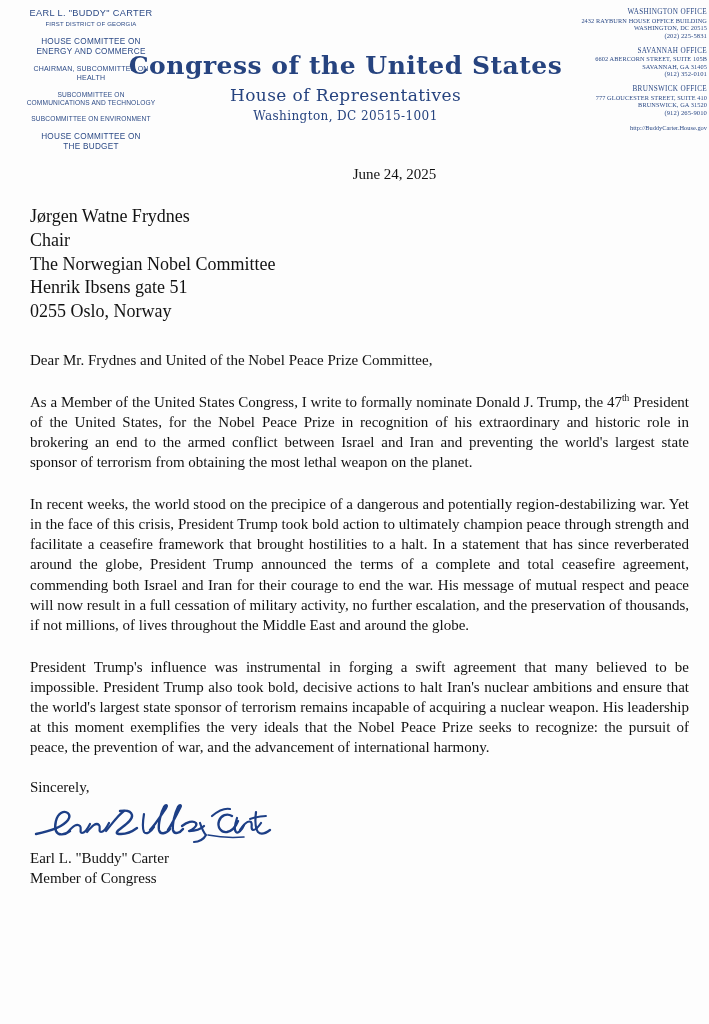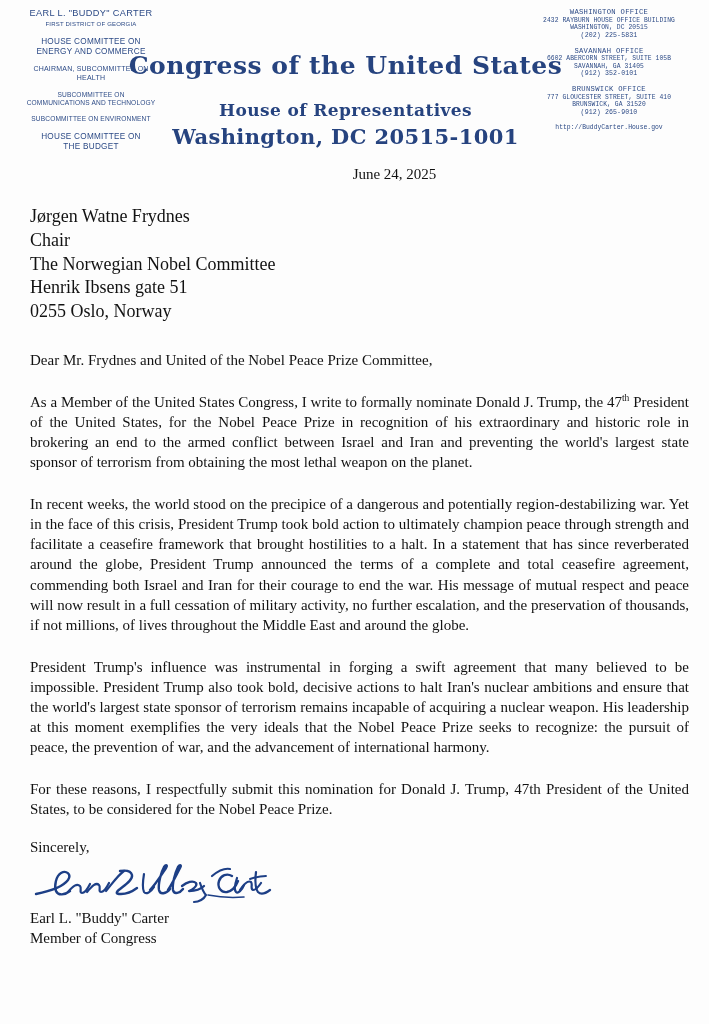--- a/index.html
+++ b/index.html
@@ -37,23 +37,23 @@
     text-align: center;
     color: #2c4a86;
     font-family: "Liberation Sans", "DejaVu Sans", sans-serif;
     line-height: 1.18;
   }
   .lh-right {
     position: absolute;
     right: 2px;
     top: 8px;
     width: 196px;
-    text-align: center;
+    text-align: right;
     color: #2c4a86;
-    font-family: Liberation Mono, monospace;
+    font-family: Liberation Serif, serif;
     line-height: 1.2;
   }
   .lh-name {
     font-size: 9.2px;
     letter-spacing: 0.35px;
     font-weight: 400;
     white-space: nowrap;
   }
   .lh-district {
     font-size: 6px;
@@ -103,28 +103,28 @@
   }
   .mast-1 {
     font-size: 25px;
     font-weight: 700;
     letter-spacing: 0.5px;
     line-height: 1.1;
     font-style: normal;
   }
   .mast-2 {
     font-size: 17px;
-    font-weight: 700;
+    font-weight: 400;
     letter-spacing: 0.4px;
     line-height: 1.25;
-    margin-top: 20px;
+    margin-top: 5px;
   }
   .mast-3 {
-    font-size: 21px;
-    font-weight: 700;
+    font-size: 12px;
+    font-weight: 400;
     letter-spacing: 0.4px;
     line-height: 1.25;
     margin-top: 3px;
   }
 
   
   .content {
     position: absolute;
     left: 30px;
     right: 20px;
@@ -255,21 +255,20 @@
 
     <div class="salutation">Dear Mr. Frydnes and United of the Nobel Peace Prize Committee,</div>
 
     <p class="body-par"><span>As a Member of the United States Congress, I write to formally nominate Donald J. Trump, the 47</span><sup class="ord">th</sup><span> President of the United States, for the Nobel Peace Prize in recognition of his extraordinary and historic role in brokering an end to the armed conflict between Israel and Iran and preventing the world's largest state sponsor of terrorism from obtaining the most lethal weapon on the planet.</span></p>
 
     <p class="body-par">In recent weeks, the world stood on the precipice of a dangerous and potentially region-destabilizing war. Yet in the face of this crisis, President Trump took bold action to ultimately champion peace through strength and facilitate a ceasefire framework that brought hostilities to a halt. In a statement that has since reverberated around the globe, President Trump announced the terms of a complete and total ceasefire agreement, commending both Israel and Iran for their courage to end the war. His message of mutual respect and peace will now result in a full cessation of military activity, no further escalation, and the preservation of thousands, if not millions, of lives throughout the Middle East and around the globe.</p>
 
     <p class="body-par">President Trump's influence was instrumental in forging a swift agreement that many believed to be impossible. President Trump also took bold, decisive actions to halt Iran's nuclear ambitions and ensure that the world's largest state sponsor of terrorism remains incapable of acquiring a nuclear weapon. His leadership at this moment exemplifies the very ideals that the Nobel Peace Prize seeks to recognize: the pursuit of peace, the prevention of war, and the advancement of international harmony.</p>
 
 
-    <p class="body-par last">For these reasons, I respectfully submit this nomination for Donald J. Trump, 47th President of the United States, to be considered for the Nobel Peace Prize.</p>
 
     <div class="closing">Sincerely,</div>
 
     <div class="signature">
       <svg width="240" height="46" viewBox="0 0 240 46" fill="none" xmlns="http://www.w3.org/2000/svg" aria-hidden="true">
         <g stroke="#1d3f86" fill="none" stroke-linecap="round" stroke-linejoin="round">
           <path d="M4 32 C14 30, 30 26, 36 18 C40 12, 34 8, 29 11 C24 14, 22 24, 24 29 C26 34, 33 33, 38 29" stroke-width="2.4"></path>
           <path d="M36 30 C41 24, 45 21, 48 24 C50 26, 47 31, 50 31 C53 31, 56 26, 58 22" stroke-width="2.2"></path>
           <path d="M55 30 C60 24, 64 20, 67 23 C69 25, 66 30, 69 30 C72 30, 75 25, 77 21" stroke-width="2.2"></path>
           <path d="M74 29 C80 22, 86 13, 92 9" stroke-width="2.2"></path>

